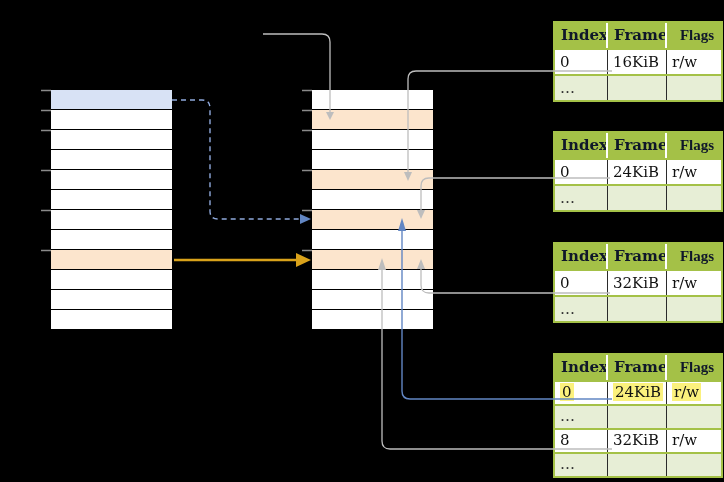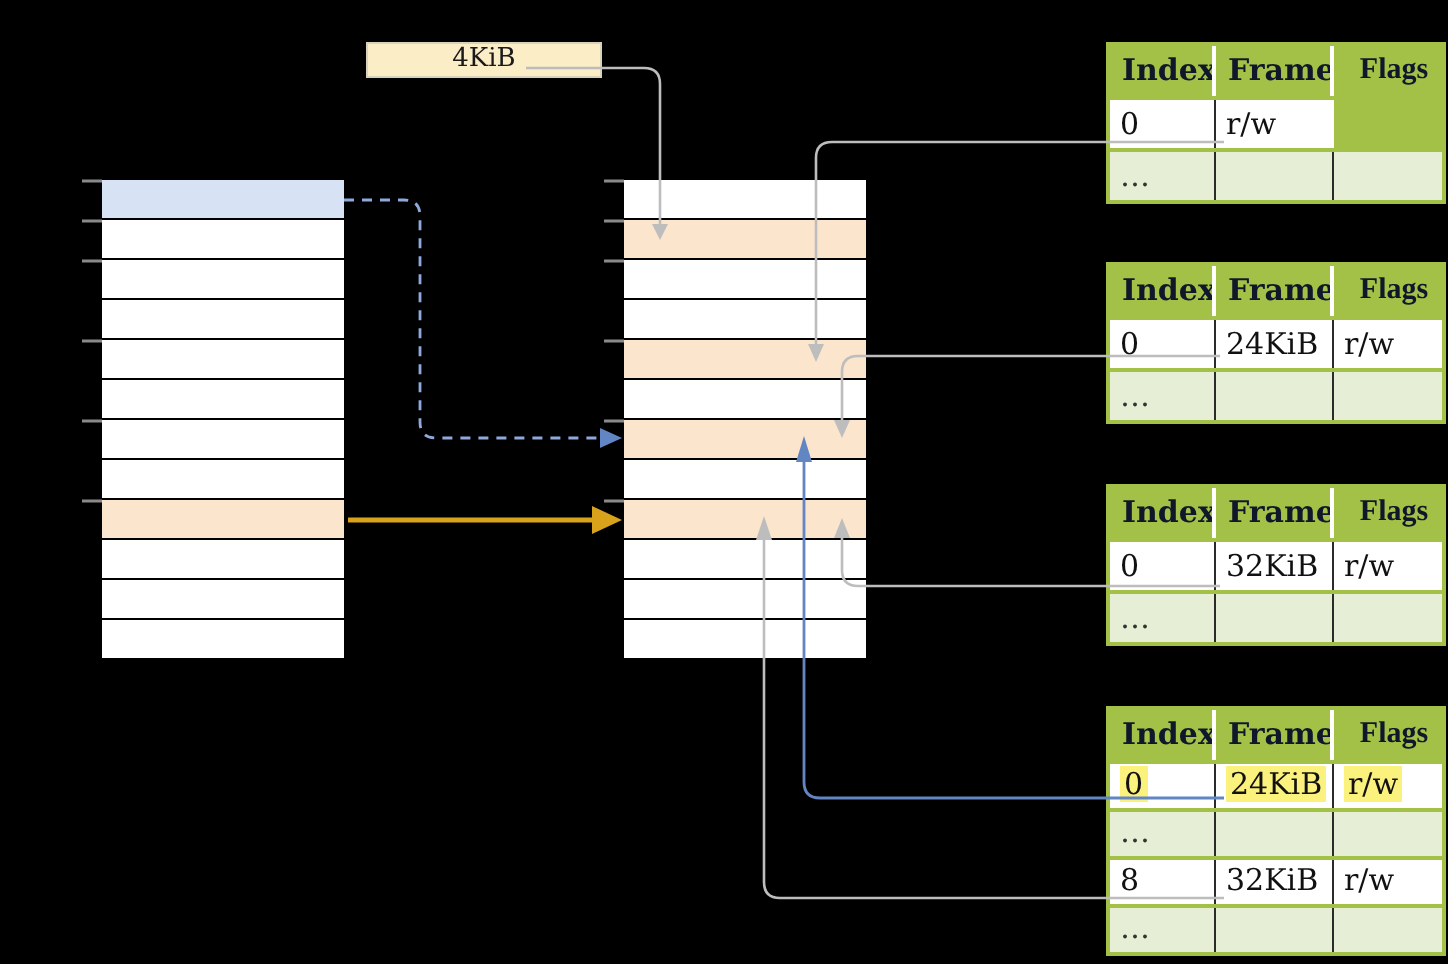--- a/index.html
+++ b/index.html
@@ -66,29 +66,29 @@
       <div class="mrow" style="background: rgb(255, 255, 255);"></div>
       <div class="mrow" style="background: rgb(252, 229, 205);"></div>
       <div class="mrow" style="background: rgb(255, 255, 255);"></div>
       <div class="mrow" style="background: rgb(252, 229, 205);"></div>
       <div class="mrow" style="background: rgb(255, 255, 255);"></div>
       <div class="mrow" style="background: rgb(252, 229, 205);"></div>
       <div class="mrow" style="background: rgb(255, 255, 255);"></div>
       <div class="mrow" style="background: rgb(255, 255, 255);"></div>
       <div class="mrow" style="background: rgb(255, 255, 255);"></div>
     </div>
-  <div class="sizebox">4KiB</div>
   <div class="rtable" id="rt1">
       <div class="trow hrow">
         <div>Index</div>
         <div>Frame</div>
         <div>Flags</div>
       </div>
       <div class="trow brow">
         <div>0</div>
+        <div>16KiB</div>
         <div>r/w</div>
       </div>
       <div class="trow brow green">
         <div>…</div>
         <div></div>
         <div></div>
       </div>
     </div>
   <div class="rtable" id="rt2">
       <div class="trow hrow">

